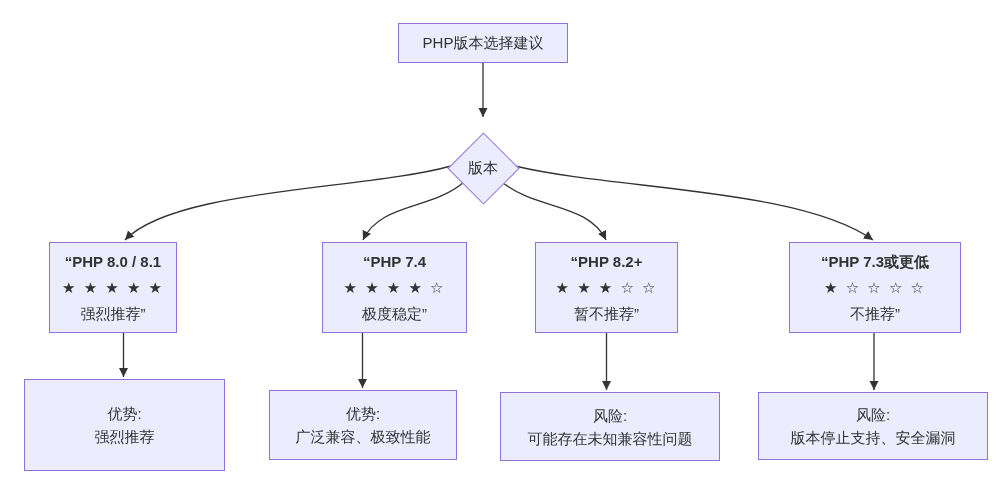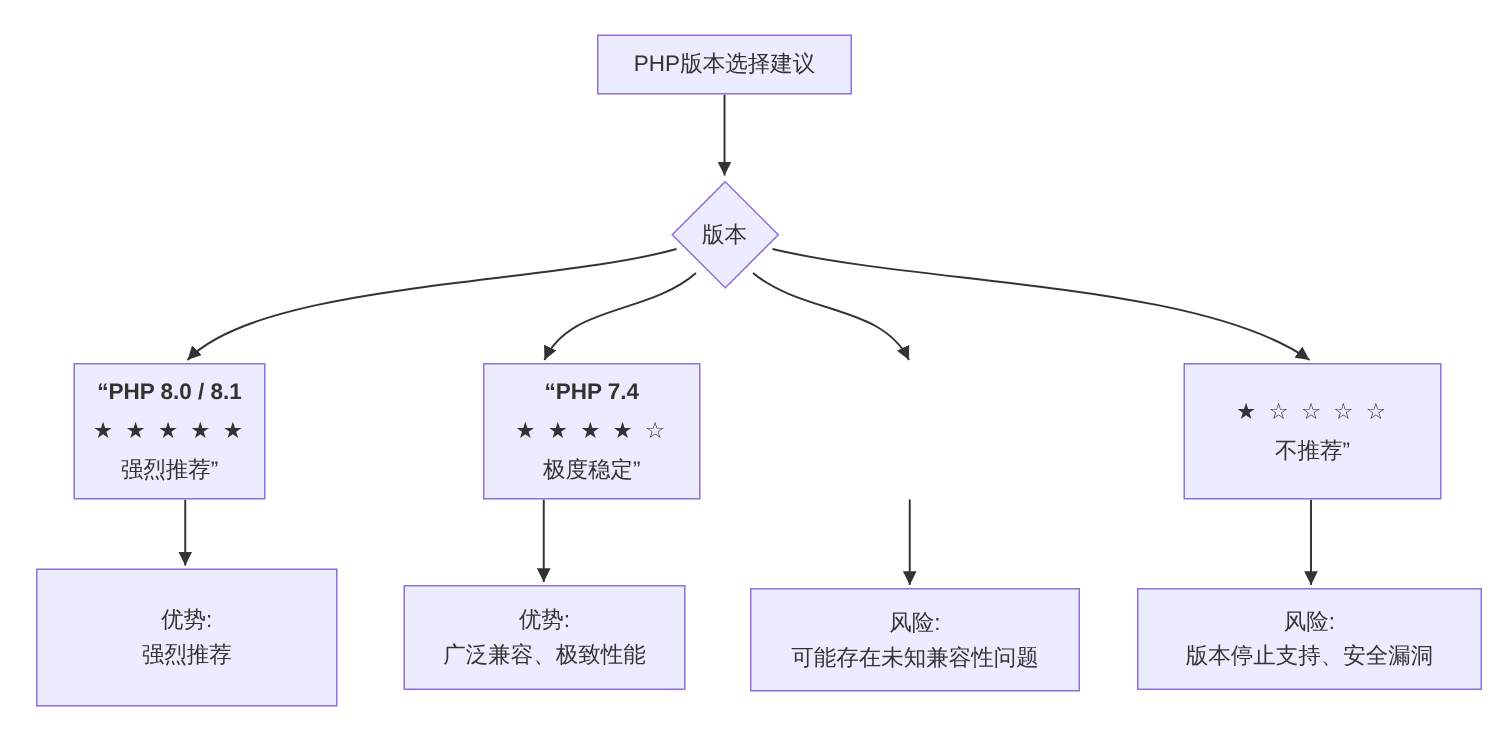--- a/index.html
+++ b/index.html
@@ -71,39 +71,45 @@
       <path d="M 362.5 333 L 362.5 388" marker-end="url(#arrow)"></path>
       <path d="M 606.5 333 L 606.5 390" marker-end="url(#arrow)"></path>
       <path d="M 874 333 L 874 390" marker-end="url(#arrow)"></path>
     </g>
   </svg>
 
   <div class="node title-node" style="left:398px; top:23px; width:170px; height:40px;">
     <span>PHP版本选择建议</span>
   </div>
 
-  <div class="diamond-wrap" style="left:447px; top:120px; width:72px; height:72px;font-family:Liberation Mono, monospace;">
+  <div class="diamond-wrap" style="left:447px; top:132px; width:72px; height:72px;font-family:Liberation Mono, monospace;">
     <div class="diamond-shape"></div>
     <span class="diamond-label">版本</span>
   </div>
 
   <div class="node option" style="left:49px; top:242px; width:128px; height:91px;">
     <span class="heading">“PHP 8.0 / 8.1</span>
     <span class="stars">★ ★ ★ ★ ★</span>
     <span class="caption">强烈推荐”</span>
   </div>
 
   <div class="node option" style="left:290px; top:242px; width:145px; height:91px;margin-left:32px;">
     <span class="heading">“PHP 7.4</span>
     <span class="stars">★ ★ ★ ★ ☆</span>
     <span class="caption">极度稳定”</span>
   </div>
 
+  <div class="node option" style="left:535px; top:242px; width:143px; height:91px;">
+    <span class="heading">“PHP 8.2+</span>
+    <span class="stars">★ ★ ★ ☆ ☆</span>
+    <span class="caption">暂不推荐”</span>
+  </div>
 
   <div class="node option" style="left:789px; top:242px; width:172px; height:91px;">
+    <span class="heading">“PHP 7.3或更低</span>
     <span class="stars">★ ☆ ☆ ☆ ☆</span>
     <span class="caption">不推荐”</span>
   </div>
 
   <div class="node detail" style="left:24px; top:379px; width:201px; height:92px;">
     <span>优势:</span>
     <span>强烈推荐</span>
   </div>
 
   <div class="node detail" style="left:269px; top:390px; width:188px; height:70px;">

